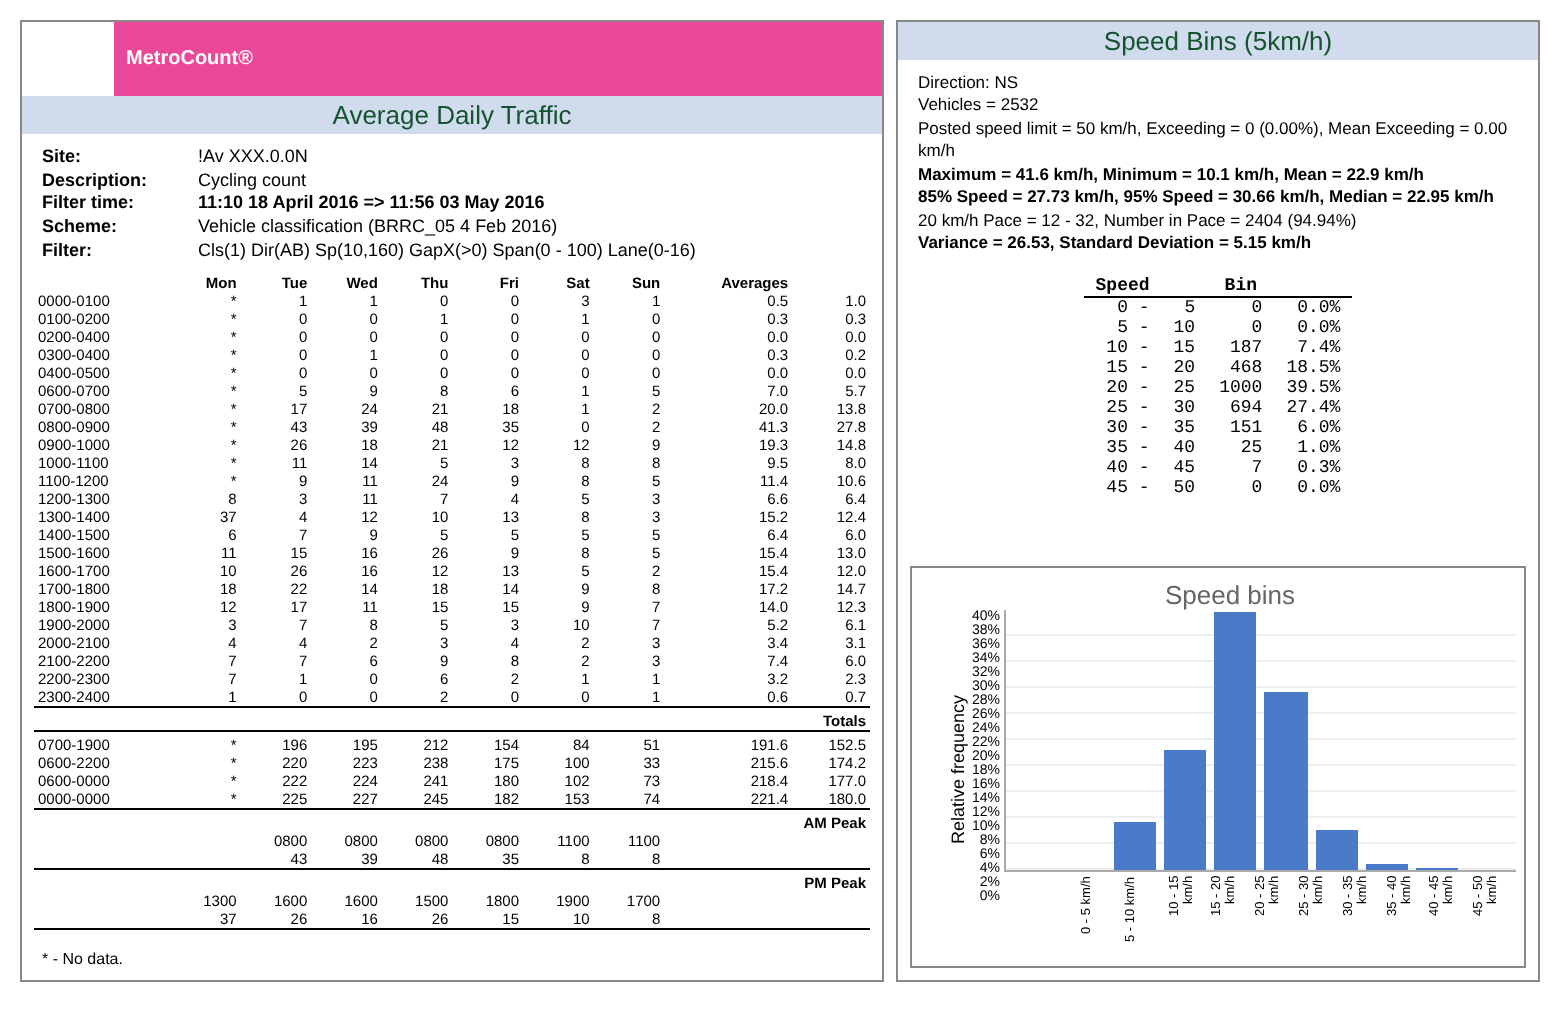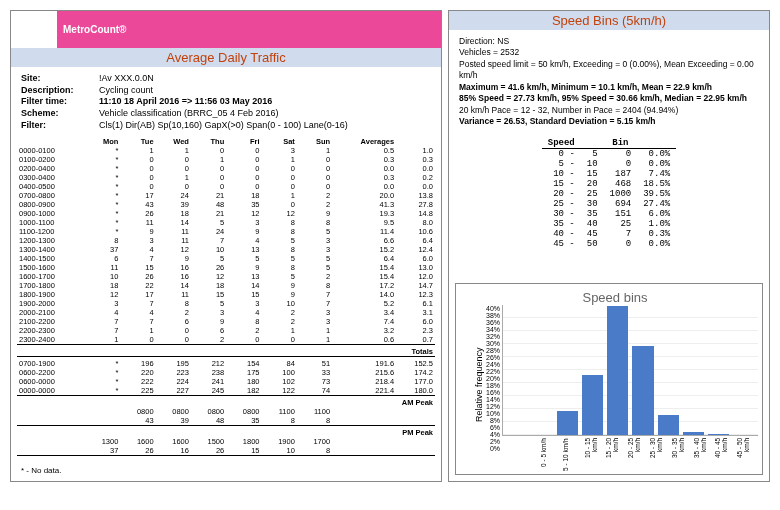--- a/index.html
+++ b/index.html
@@ -25,21 +25,21 @@
   .header-bar {
     background: #ec4899;
     color: #fff;
     padding: 13px 6px;
     font-weight: bold;
     font-size: 10px;
     margin-left: 46px;
   }
   .title-bar {
     background: #d0dced;
-    color: #c2410c;
+    color: #14532d;
     text-align: center;
     font-size: 13px;
     padding: 2px 0;
   }
   .info-block {
     padding: 6px 10px;
     font-size: 9px;
     line-height: 1.3;
   }
   .info-row { display: flex; }
@@ -236,20 +236,32 @@
               <td>0</td>
               <td>0</td>
               <td>0</td>
               <td>0</td>
               <td>0</td>
               <td>0</td>
               <td>0.0</td>
               <td>0.0</td>
             </tr>
             <tr>
+              <td class="hour-col">0600-0700</td>
+              <td>*</td>
+              <td>5</td>
+              <td>9</td>
+              <td>8</td>
+              <td>6</td>
+              <td>1</td>
+              <td>5</td>
+              <td>7.0</td>
+              <td>5.7</td>
+            </tr>
+            <tr>
               <td class="hour-col">0700-0800</td>
               <td>*</td>
               <td>17</td>
               <td>24</td>
               <td>21</td>
               <td>18</td>
               <td>1</td>
               <td>2</td>
               <td>20.0</td>
               <td>13.8</td>
@@ -499,21 +511,21 @@
               <td>218.4</td>
               <td>177.0</td>
             </tr>
             <tr>
               <td class="hour-col">0000-0000</td>
               <td>*</td>
               <td>225</td>
               <td>227</td>
               <td>245</td>
               <td>182</td>
-              <td>122</td>
+              <td>153</td>
               <td>74</td>
               <td>221.4</td>
               <td>180.0</td>
             </tr>
           </tbody>
         <tbody>
             <tr class="sep">
               <td colspan="10"></td>
             </tr>
           </tbody>

